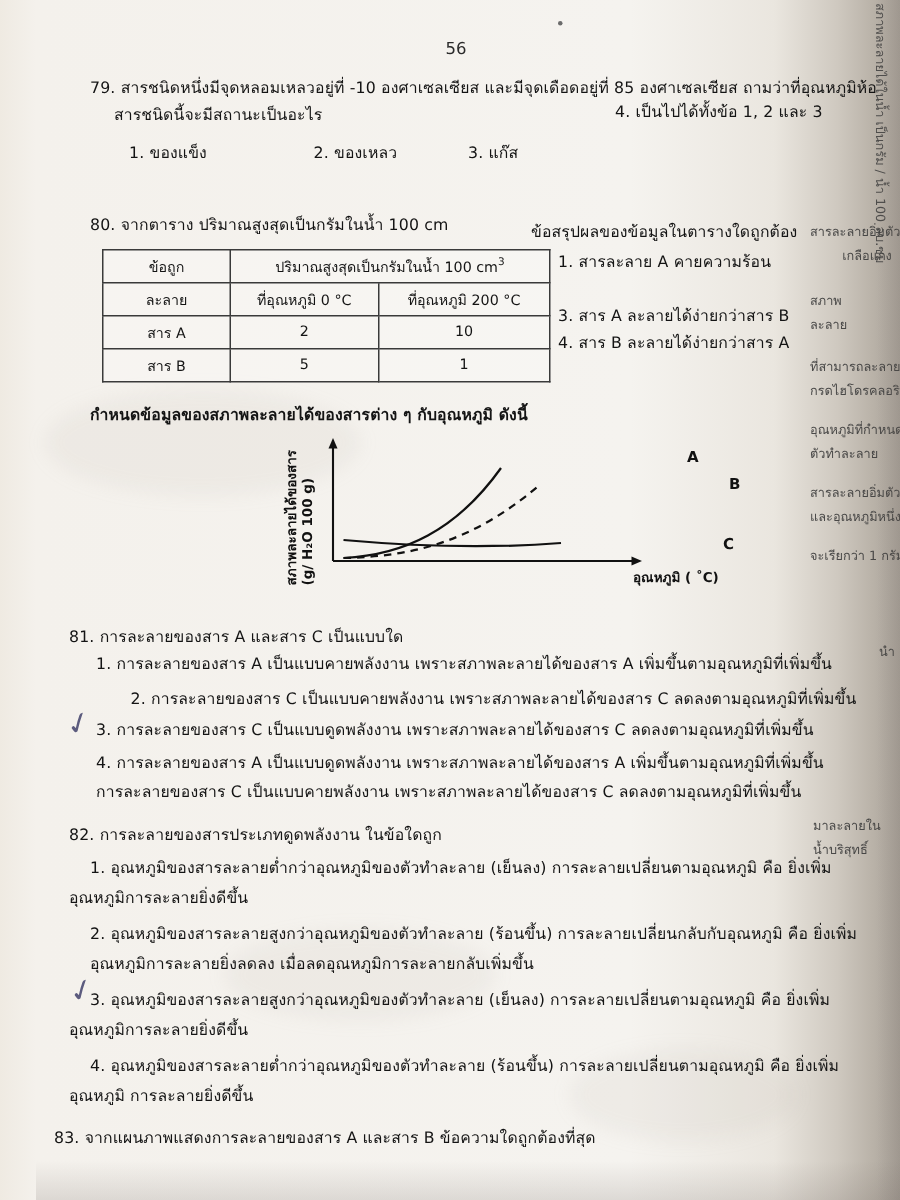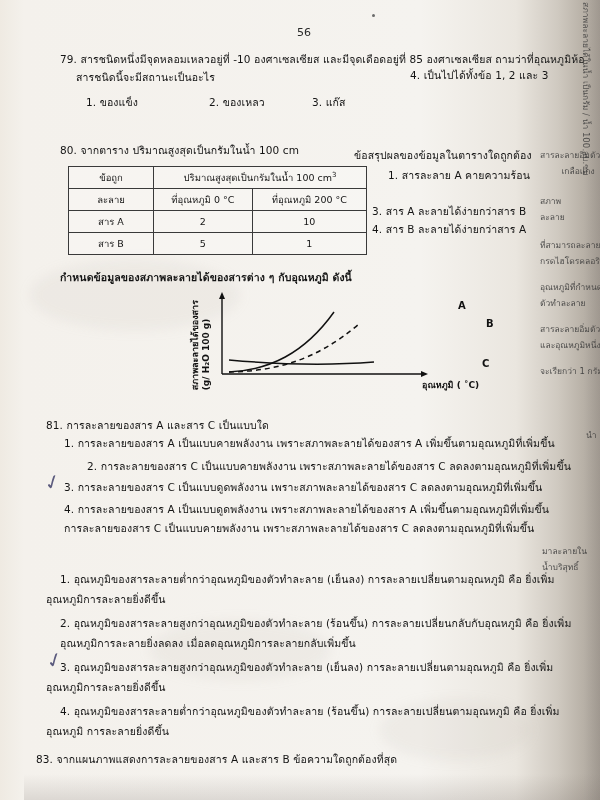--- a/index.html
+++ b/index.html
@@ -168,21 +168,21 @@
   <div class="q" style="left:52px; top:70px; width:420px;">สารชนิดนี้จะมีสถานะเป็นอะไร</div>
   <div class="q" style="left:62px; top:95px;">1. ของแข็ง</div>
   <div class="q" style="left:185px; top:95px;">2. ของเหลว</div>
   <div class="q" style="left:288px; top:95px;">3. แก๊ส</div>
   <div class="q" style="left:386px; top:68px;">4. เป็นไปได้ทั้งข้อ 1, 2 และ 3</div>
 
   <div class="q" style="left:36px; top:143px;">
     <span>80. จากตาราง ปริมาณสูงสุดเป็นกรัมในน้ำ 100 cm</span>
   </div>
   <div class="q" style="left:330px; top:148px;">ข้อสรุปผลของข้อมูลในตารางใดถูกต้อง</div>
-  <div class="q" style="left:364px; top:168px;">1. สารละลาย A คายความร้อน</div>
+  <div class="q" style="left:348px; top:168px;">1. สารละลาย A คายความร้อน</div>
   <div class="q" style="left:348px; top:204px;">3. สาร A ละลายได้ง่ายกว่าสาร B</div>
   <div class="q" style="left:348px; top:222px;">4. สาร B ละลายได้ง่ายกว่าสาร A</div>
 
   <table class="tbl" style="left:44px; top:166px;">
     <tbody>
         <tr>
       <td rowspan="1" style="width:72px;">ข้อถูก</td>
       <td colspan="2" style="width:200px;" class="bold">
         ปริมาณสูงสุดเป็นกรัมในน้ำ 100 cm<span class="sup">3</span>
       </td>
@@ -227,20 +227,21 @@
     <span>(g/ H₂O 100 g)</span>
   </div>
 
   <div class="q" style="left:22px; top:418px;">81. การละลายของสาร A และสาร C เป็นแบบใด</div>
   <div class="q" style="left:40px; top:436px; width:530px;">1. การละลายของสาร A เป็นแบบคายพลังงาน เพราะสภาพละลายได้ของสาร A เพิ่มขึ้นตามอุณหภูมิที่เพิ่มขึ้น</div>
   <div class="q" style="left:40px; top:459px; width:530px;text-align:center;">2. การละลายของสาร C เป็นแบบคายพลังงาน เพราะสภาพละลายได้ของสาร C ลดลงตามอุณหภูมิที่เพิ่มขึ้น</div>
   <div class="q" style="left:40px; top:480px; width:530px;">3. การละลายของสาร C เป็นแบบดูดพลังงาน เพราะสภาพละลายได้ของสาร C ลดลงตามอุณหภูมิที่เพิ่มขึ้น</div>
   <div class="q" style="left:40px; top:502px; width:530px;">4. การละลายของสาร A เป็นแบบดูดพลังงาน เพราะสภาพละลายได้ของสาร A เพิ่มขึ้นตามอุณหภูมิที่เพิ่มขึ้น</div>
   <div class="q" style="left:40px; top:521px; width:530px;">    การละลายของสาร C เป็นแบบคายพลังงาน เพราะสภาพละลายได้ของสาร C ลดลงตามอุณหภูมิที่เพิ่มขึ้น</div>
 
+  <div class="q" style="left:22px; top:550px;">82. การละลายของสารประเภทดูดพลังงาน ในข้อใดถูก</div>
   <div class="q" style="left:36px; top:572px; width:540px;">1. อุณหภูมิของสารละลายต่ำกว่าอุณหภูมิของตัวทำละลาย (เย็นลง) การละลายเปลี่ยนตามอุณหภูมิ คือ ยิ่งเพิ่ม</div>
   <div class="q" style="left:22px; top:592px; width:540px;">อุณหภูมิการละลายยิ่งดีขึ้น</div>
   <div class="q" style="left:36px; top:616px; width:540px;">2. อุณหภูมิของสารละลายสูงกว่าอุณหภูมิของตัวทำละลาย (ร้อนขึ้น) การละลายเปลี่ยนกลับกับอุณหภูมิ คือ ยิ่งเพิ่ม</div>
   <div class="q" style="left:36px; top:636px; width:540px;">อุณหภูมิการละลายยิ่งลดลง เมื่อลดอุณหภูมิการละลายกลับเพิ่มขึ้น</div>
   <div class="q" style="left:36px; top:660px; width:540px;">3. อุณหภูมิของสารละลายสูงกว่าอุณหภูมิของตัวทำละลาย (เย็นลง) การละลายเปลี่ยนตามอุณหภูมิ คือ ยิ่งเพิ่ม</div>
   <div class="q" style="left:22px; top:680px; width:540px;">อุณหภูมิการละลายยิ่งดีขึ้น</div>
   <div class="q" style="left:36px; top:704px; width:540px;">4. อุณหภูมิของสารละลายต่ำกว่าอุณหภูมิของตัวทำละลาย (ร้อนขึ้น) การละลายเปลี่ยนตามอุณหภูมิ คือ ยิ่งเพิ่ม</div>
   <div class="q" style="left:22px; top:724px; width:540px;">อุณหภูมิ การละลายยิ่งดีขึ้น</div>
 
   <div class="q" style="left:12px; top:752px; width:560px;">83. จากแผนภาพแสดงการละลายของสาร A และสาร B ข้อความใดถูกต้องที่สุด</div>

